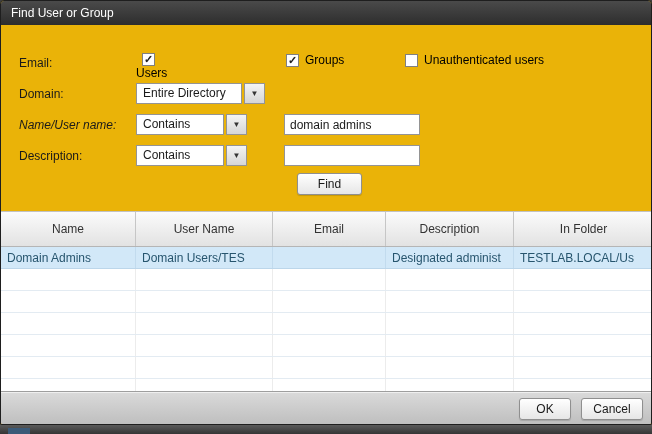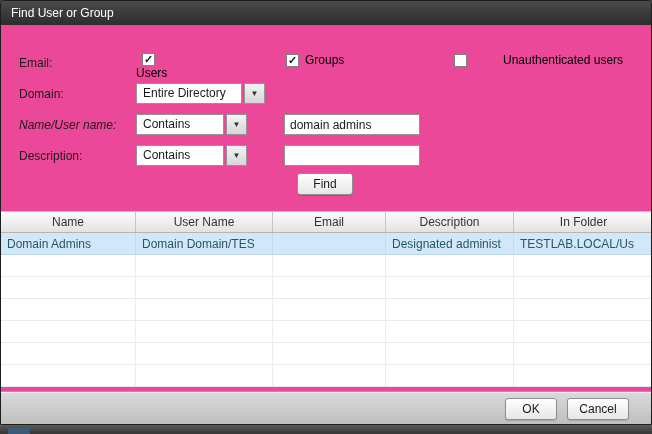--- a/index.html
+++ b/index.html
@@ -13,21 +13,21 @@
   .desktop-strip {
     position: absolute; left: 0; top: 425px; width: 652px; height: 9px;
     background: linear-gradient(#5a5a5a, #353535);
   }
   .bg-fragment {
     position: absolute; left: 8px; top: 428px; width: 22px; height: 6px;
     background: #3b5a78;
   }
   .dialog {
     position: absolute; left: 0; top: 0; width: 652px; height: 425px;
-    background: #ec4899;
+    background: #eab308;
     border: 1px solid #1e1e1e;
     border-radius: 4px 4px 2px 2px;
     overflow: hidden;
   }
   .titlebar {
     position: absolute; left: 0; top: 0; right: 0; height: 24px;
     background: linear-gradient(#4a4a4a, #2d2d2d);
     color: #ffffff;
     display: flex; align-items: center;
     padding-left: 10px;
@@ -36,21 +36,21 @@
   
   .form-label { position: absolute; left: 18px; color: #1a1a1a; }
   .lbl-type   { top: 55px; }
   .lbl-domain { top: 86px; }
   .lbl-name   { top: 117px; font-style: italic; }
   .lbl-desc   { top: 148px; }
 
   .cb-group { position: absolute; top: 52px; display: flex; align-items: center; }
   .cb-users   { left: 135px; flex-direction: column; }
   .cb-groups  { left: 285px; }
-  .cb-unauth  { left: 453px; gap: 30px; }
+  .cb-unauth  { left: 404px; }
   .checkbox {
     width: 13px; height: 13px;
     background: #ffffff;
     border: 1px solid #808080;
     display: inline-flex; align-items: center; justify-content: center;
     margin-right: 6px;
     font-size: 11px; color: #222; line-height: 1;
   }
   .checkbox[data-checked="true"]::before { content: "\2713"; font-weight: bold; }
 
@@ -85,26 +85,26 @@
 
   .btn {
     background: linear-gradient(#ffffff, #e6e6e6);
     border: 1px solid #8f8f8f;
     border-radius: 3px;
     font-family: "Liberation Sans", sans-serif; font-size: 12px;
     color: #1a1a1a;
     height: 22px;
     box-shadow: 0 1px 1px rgba(0,0,0,0.15);
   }
-  .btn-find { position: absolute; left: 296px; top: 172px; width: 56px; }
+  .btn-find { position: absolute; left: 296px; top: 172px; width: 65px; }
 
   
   .table { position: absolute; left: 0; top: 210px; width: 652px; height: 180px; }
   .thead {
-    display: flex; height: 22px;
+    display: flex; height: 36px;
     background: linear-gradient(#fbfbfb, #e2e2e2);
     border-top: 1px solid #c2c2c2;
     border-bottom: 1px solid #b5b5b5;
   }
   .th {
     display: flex; align-items: center; justify-content: center;
     color: #333333; border-right: 1px solid #c6c6c6;
     overflow: hidden; white-space: nowrap;
   }
   .th:last-child { border-right: none; }
@@ -126,21 +126,21 @@
   .col-desc   { width: 128px; }
   .col-folder { width: 139px; }
 
   
   .footer {
     position: absolute; left: 0; top: 390px; width: 652px; height: 35px;
     background: linear-gradient(#dadada, #bdbdbd);
     border-top: 1px solid #9e9e9e;
     box-shadow: inset 0 1px 0 #efefef;
     display: flex; align-items: center; justify-content: flex-end;
-    padding-right: 24px;
+    padding-right: 10px;
   }
   .btn-ok     { width: 52px; margin-right: 10px; }
   .btn-cancel { width: 62px; }
 </style>
 </head>
 <body>
 
 <div class="dialog">
 
   <div class="titlebar">
@@ -188,21 +188,21 @@
     <div class="thead">
       <div class="th col-name">Name</div>
       <div class="th col-user">User Name</div>
       <div class="th col-email">Email</div>
       <div class="th col-desc">Description</div>
       <div class="th col-folder">In Folder</div>
     </div>
     <div class="tbody">
       <div class="tr selected">
         <div class="td col-name">Domain Admins</div>
-        <div class="td col-user">Domain Domain/TES</div>
+        <div class="td col-user">Domain Users/TES</div>
         <div class="td col-email"></div>
         <div class="td col-desc">Designated administ</div>
         <div class="td col-folder">TESTLAB.LOCAL/Us</div>
       </div>
       <div class="tr">
         <div class="td col-name"></div>
           <div class="td col-user"></div>
           <div class="td col-email"></div>
           <div class="td col-desc"></div>
           <div class="td col-folder"></div>

